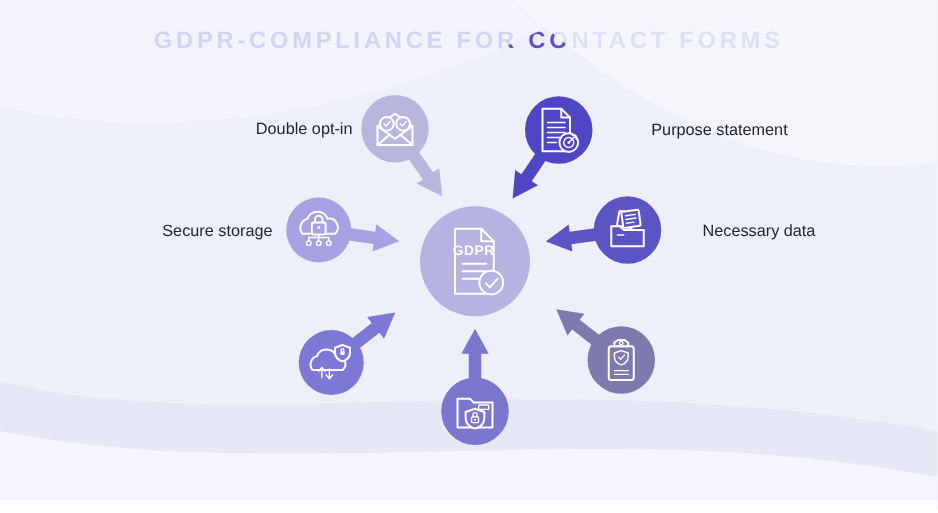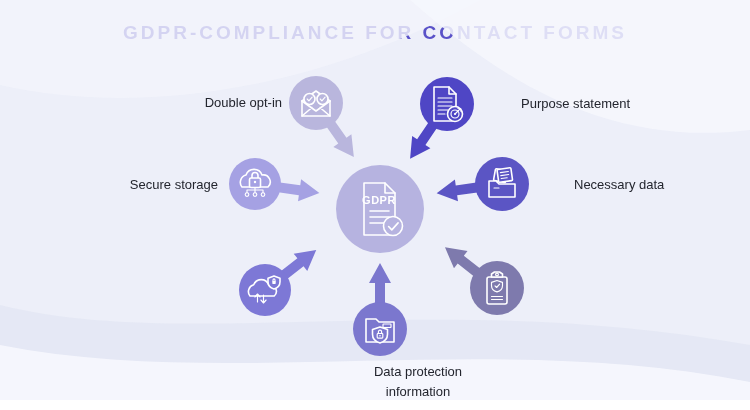--- a/index.html
+++ b/index.html
@@ -168,16 +168,15 @@
         <path fill="none" d="M-10,2 h19 M-10,8 h19 M-10,14 h19"></path>
         <circle cx="13" cy="17" r="9.5" stroke-width="1.8" fill="#b6b3e0"></circle>
         <path fill="none" stroke-width="1.8" d="M8.6,17.5 l3.2,3.4 l6.3,-7"></path>
       </g>
     </g>
   </svg>
 
   <div class="lbl" style="right:468px;top:95px;">Double opt-in</div>
   <div class="lbl" style="right:532px;top:177px;">Secure storage</div>
   <div class="lbl" style="left:483px;top:96px;">Purpose statement</div>
-  <div class="lbl" style="left:536px;top:177px;">Necessary data</div>
-  <div class="lbl wrap" style="left:310px;top:362px;width:140px;">Data protection information</div>
+  <div class="lbl" style="left:524px;top:177px;">Necessary data</div>
 
 </div>
 
 </body></html>

